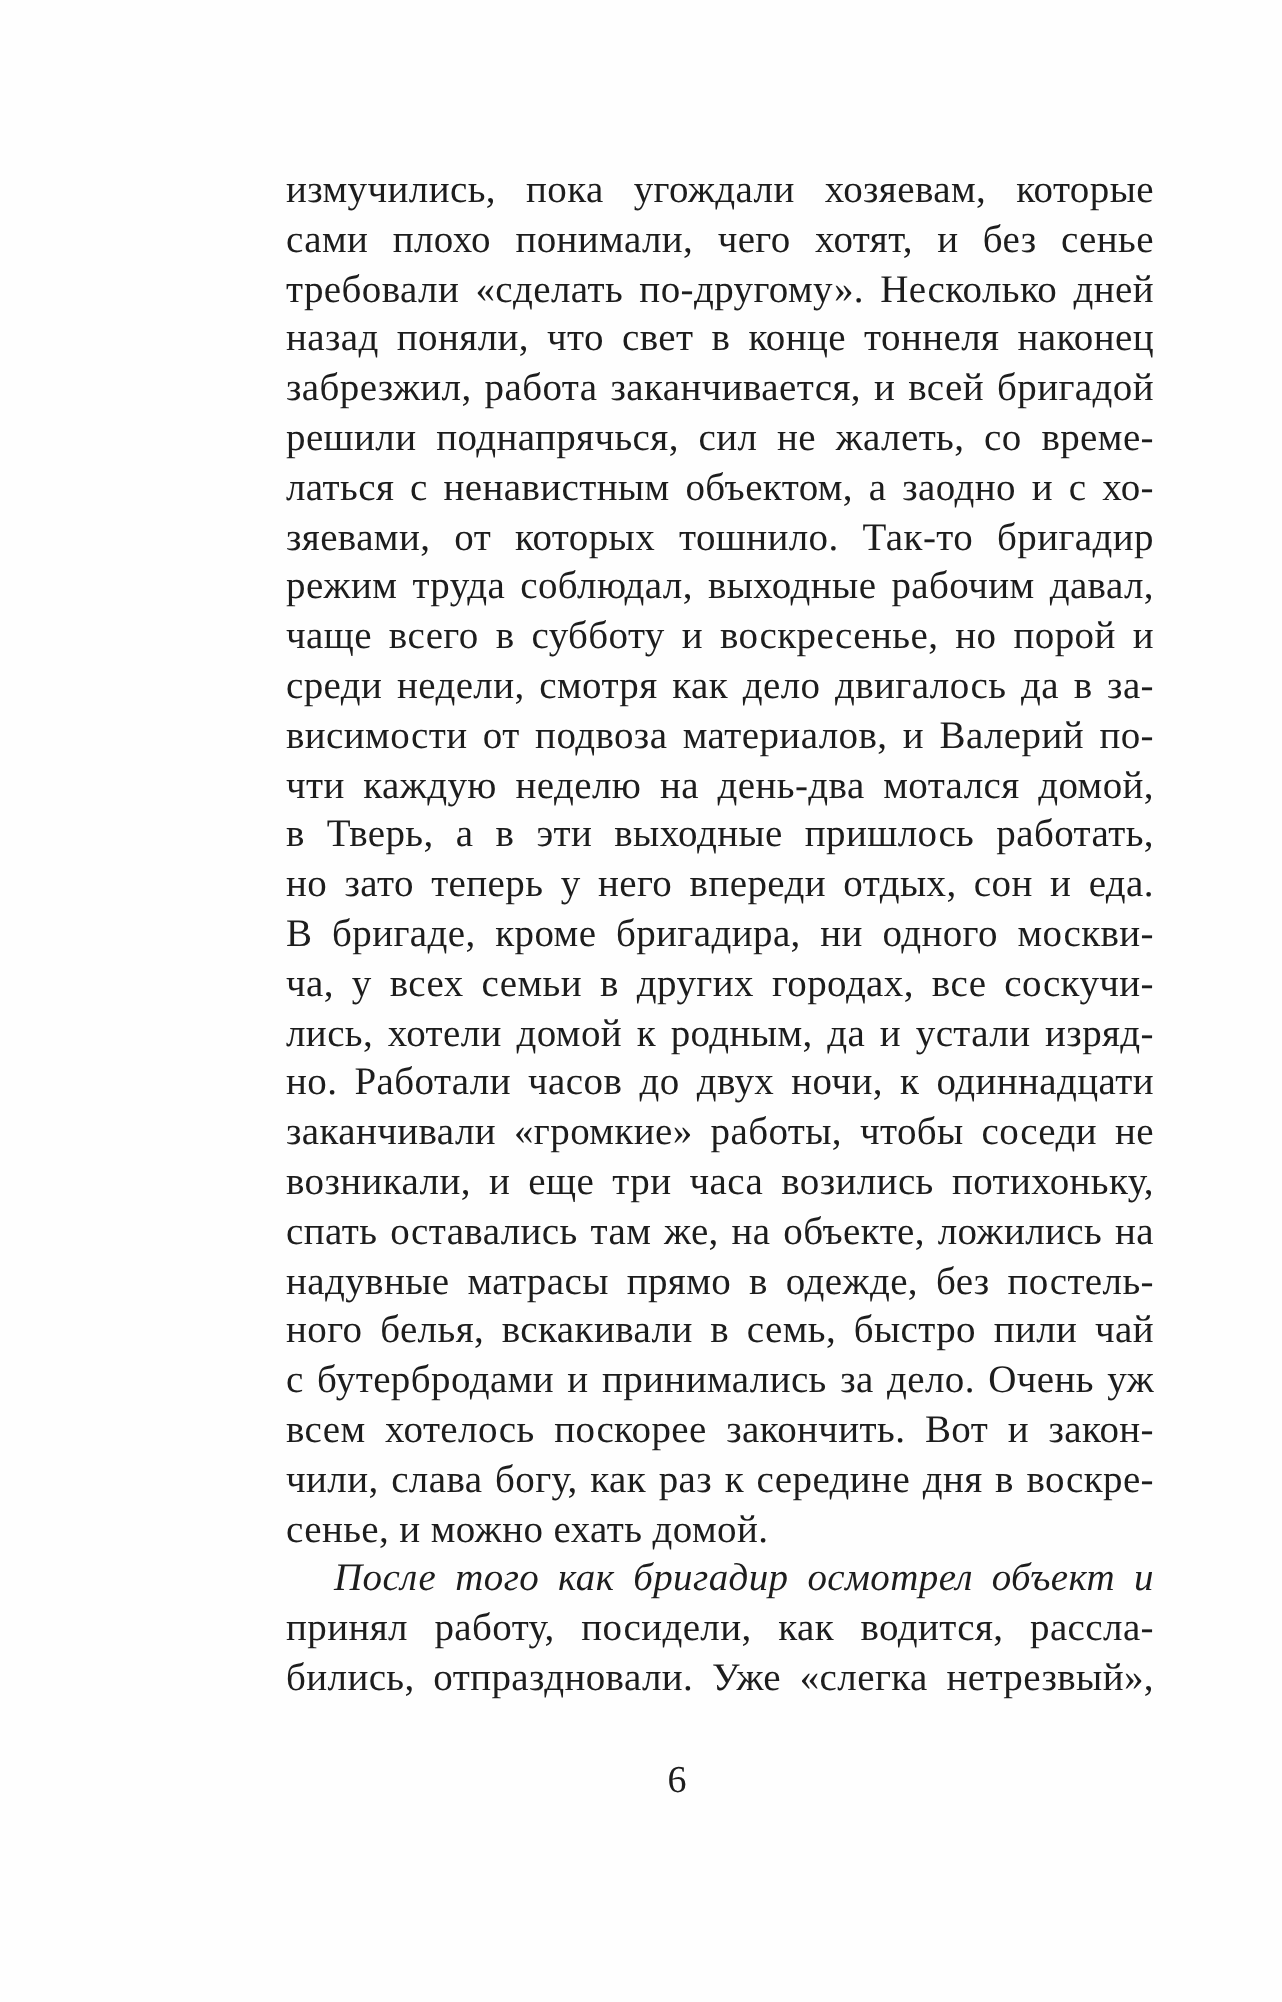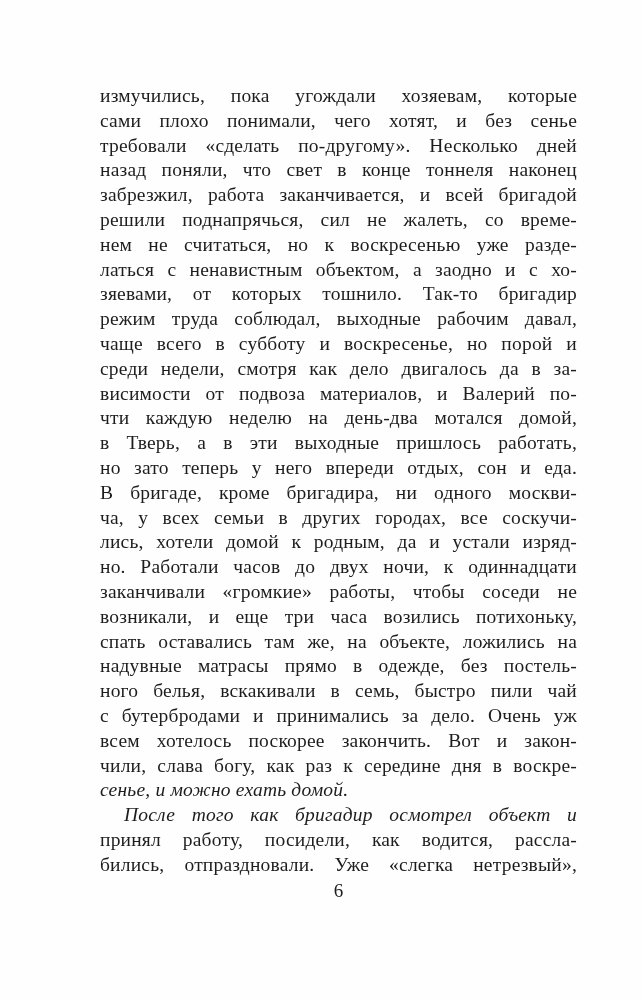--- a/index.html
+++ b/index.html
@@ -31,28 +31,28 @@
     margin: 0;
     padding: 0;
   }
   .line {
     height: 24.8px;
     line-height: 24.8px;
     text-align: justify;
     text-align-last: justify;
     white-space: nowrap;
     letter-spacing: 0.2px;
+    margin-left: 43px;
   }
   .line.indent {
     padding-left: 24px;
     font-style: italic;
   }
   .line.last {
     text-align-last: left;
-    font-style: italic;
   }
   .page-number {
     position: absolute;
     left: 100px;
     top: 880px;
     width: 477px;
     text-align: center;
     color: #1d1d1d;
     font-size: 19px;
     line-height: 22px;
@@ -63,21 +63,20 @@
 
 <div class="page">
   <div class="text-block">
       <div class="paragraph">
         <div class="line">измучились, пока угождали хозяевам, которые</div>
         <div class="line">сами плохо понимали, чего хотят, и без сенье</div>
         <div class="line">требовали «сделать по-другому». Несколько дней</div>
         <div class="line">назад поняли, что свет в конце тоннеля наконец</div>
         <div class="line">забрезжил, работа заканчивается, и всей бригадой</div>
         <div class="line">решили поднапрячься, сил не жалеть, со време-</div>
-        <div class="line">нем не считаться, но к воскресенью уже разде-</div>
         <div class="line">латься с ненавистным объектом, а заодно и с хо-</div>
         <div class="line">зяевами, от которых тошнило. Так-то бригадир</div>
         <div class="line">режим труда соблюдал, выходные рабочим давал,</div>
         <div class="line">чаще всего в субботу и воскресенье, но порой и</div>
         <div class="line">среди недели, смотря как дело двигалось да в за-</div>
         <div class="line">висимости от подвоза материалов, и Валерий по-</div>
         <div class="line">чти каждую неделю на день-два мотался домой,</div>
         <div class="line">в Тверь, а в эти выходные пришлось работать,</div>
         <div class="line">но зато теперь у него впереди отдых, сон и еда.</div>
         <div class="line">В бригаде, кроме бригадира, ни одного москви-</div>

